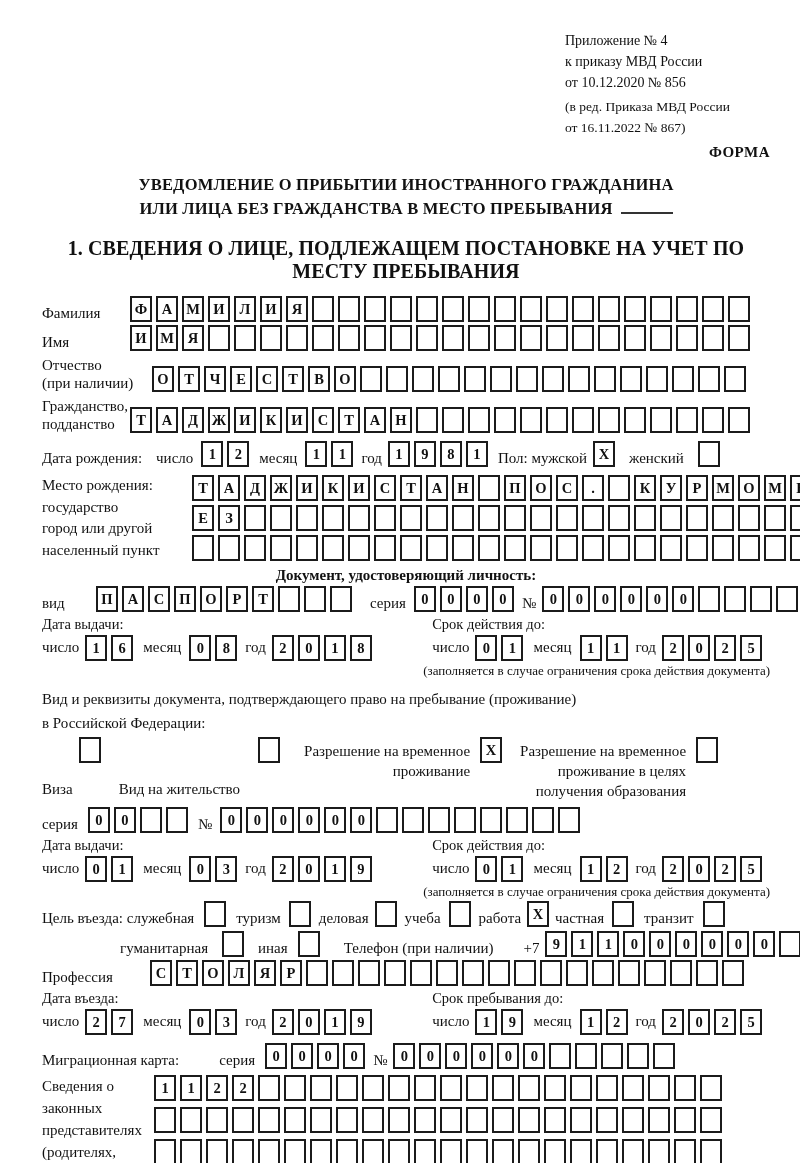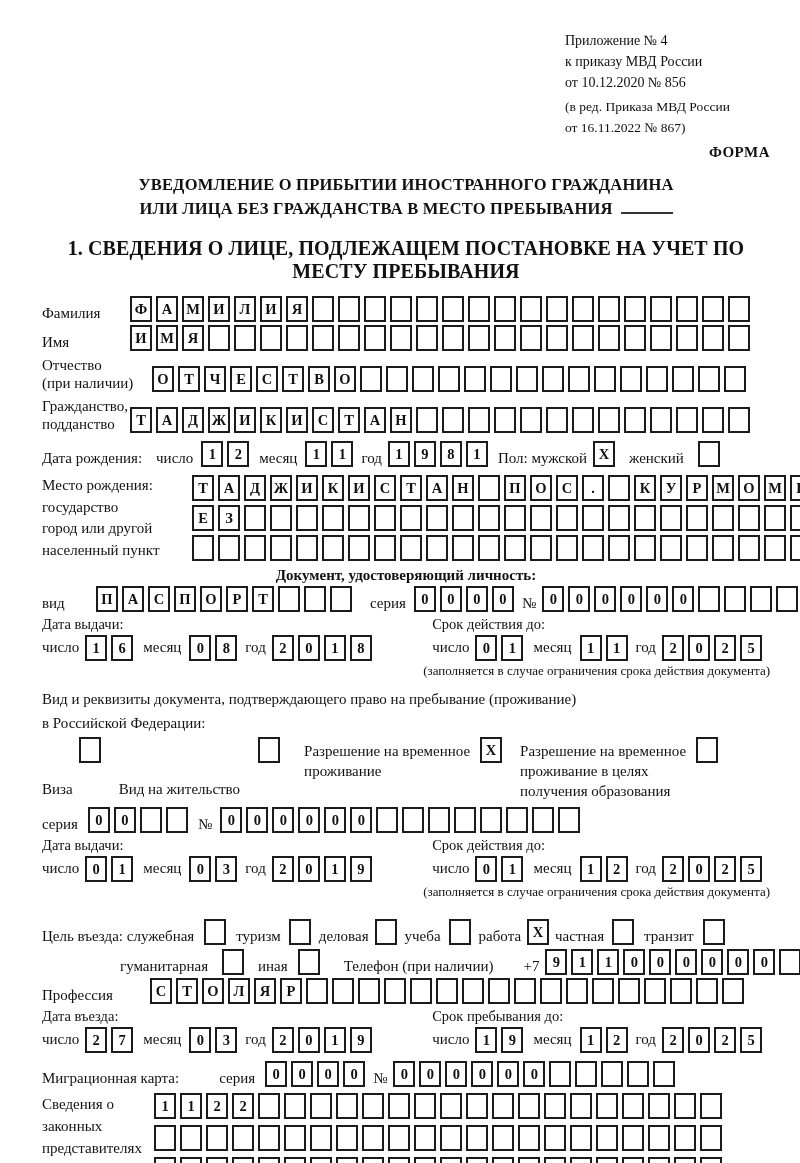--- a/index.html
+++ b/index.html
@@ -52,21 +52,21 @@
   
   .date-pair { display: flex; justify-content: space-between; margin-top: 4px; padding-right: 8px; }
   .date-head { text-align: left; font-size: 14.5px; margin-bottom: 2px; }
   .date-row { display: flex; align-items: flex-start; }
   .form-note { text-align: right; font-size: 13px; margin-top: 2px; white-space: nowrap; }
 
   .res-text { margin-top: 8px; line-height: 24px; font-size: 15px; }
 
   .permit-row { display: flex; align-items: flex-start; margin-top: 2px; }
   .pl { padding-top: 4px; flex: none; margin-top: 40px; }
-  .pl-center { text-align: left; line-height: 20px; padding-top: 4px; flex: none; }
+  .pl-center { text-align: right; line-height: 20px; padding-top: 4px; flex: none; }
 </style>
 </head>
 <body>
 
 <div class="page">
 
   <div class="hdr">
     <div>Приложение № 4</div>
     <div>к приказу МВД России</div>
     <div>от 10.12.2020 № 856</div>
@@ -512,21 +512,21 @@
             <span class="cell">2</span>
             <span class="cell">0</span>
             <span class="cell">2</span>
             <span class="cell">5</span>
           </span>
       </div>
     </div>
   </div>
   <div class="form-note">(заполняется в случае ограничения срока действия документа)</div>
 
-  <div class="row" style="margin-top:19px;">
+  <div class="row" style="margin-top:1px;">
     <span class="il">Цель въезда: служебная</span>
     <span class="cells ml10">
         <span class="cell"></span>
       </span>
     <span class="il ml10">туризм</span>
     <span class="cells ml8">
         <span class="cell"></span>
       </span>
     <span class="il ml8">деловая</span>
     <span class="cells ml6">

